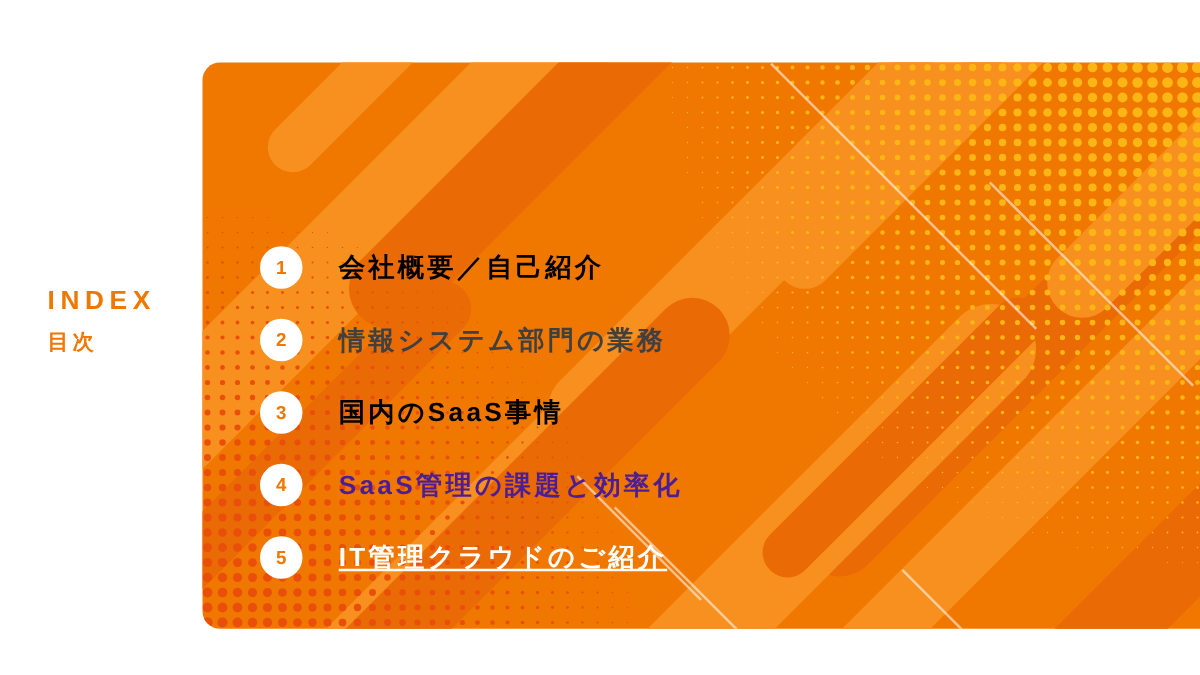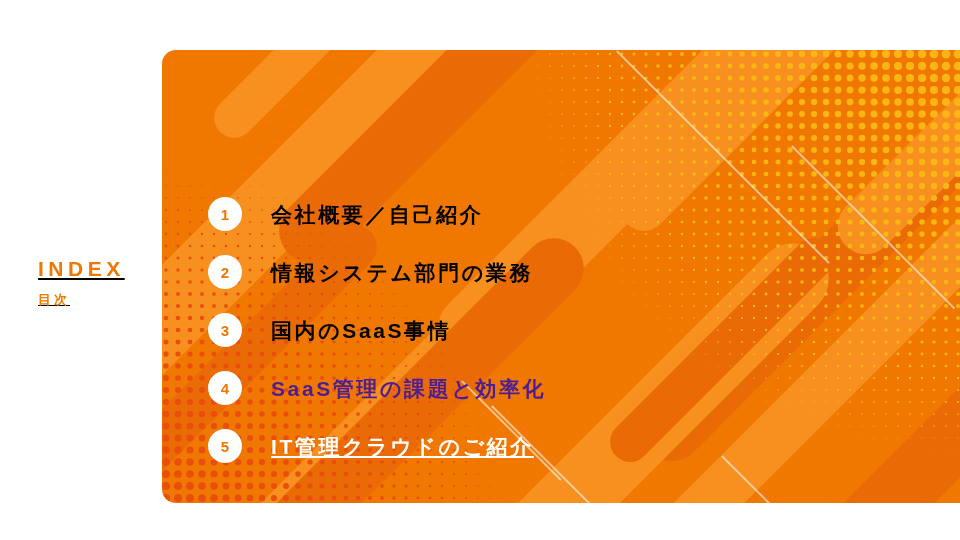--- a/index.html
+++ b/index.html
@@ -20,35 +20,34 @@
     left: 0; top: 0;
     width: 960px;
     height: 540px;
     background: #ffffff;
   }
 
   
   .side-label {
     position: absolute;
     left: 38px;
-    top: 257px;
+    top: 229px;
     width: 120px;
-    text-decoration: underline;
   }
   .side-label .index-title {
     font-size: 21px;
     font-weight: bold;
     letter-spacing: 4.5px;
     color: #EE7800;
     line-height: 1.1;
     white-space: nowrap;
   }
   .side-label .index-sub {
     margin-top: 13px;
-    font-size: 13px;
+    font-size: 17px;
     font-weight: bold;
     letter-spacing: 3px;
     color: #EE7800;
     line-height: 1.1;
     white-space: nowrap;
   }
 
   
   #card {
     position: absolute;
@@ -1723,21 +1722,21 @@
         <div class="hairline" style="left: 560px; top: 405px; width: 70px; transform: rotate(45deg);"></div>
       </div>
 
     <div id="list">
         <div class="row" style="top: 146px;">
           <div class="badge" style="background: rgb(255, 255, 255); color: rgb(240, 120, 0);">1</div>
           <div class="row-text" style="color: #000000;">会社概要／自己紹介</div>
         </div>
         <div class="row" style="top: 204px;">
           <div class="badge" style="background: rgb(255, 255, 255); color: rgb(240, 120, 0);">2</div>
-          <div class="row-text" style="color: #000000;">情報システム部門の業務</div>
+          <div class="row-text" style="color: #404040;">情報システム部門の業務</div>
         </div>
         <div class="row" style="top: 262px;">
           <div class="badge" style="background: rgb(255, 255, 255); color: rgb(240, 120, 0);">3</div>
           <div class="row-text" style="color: #000000;">国内のSaaS事情</div>
         </div>
         <div class="row" style="top: 320px;">
           <div class="badge" style="background: rgb(255, 255, 255); color: rgb(240, 120, 0);">4</div>
           <div class="row-text" style="color: #4c1d95;">SaaS管理の課題と効率化</div>
         </div>
         <div class="row" style="top: 378px;">

